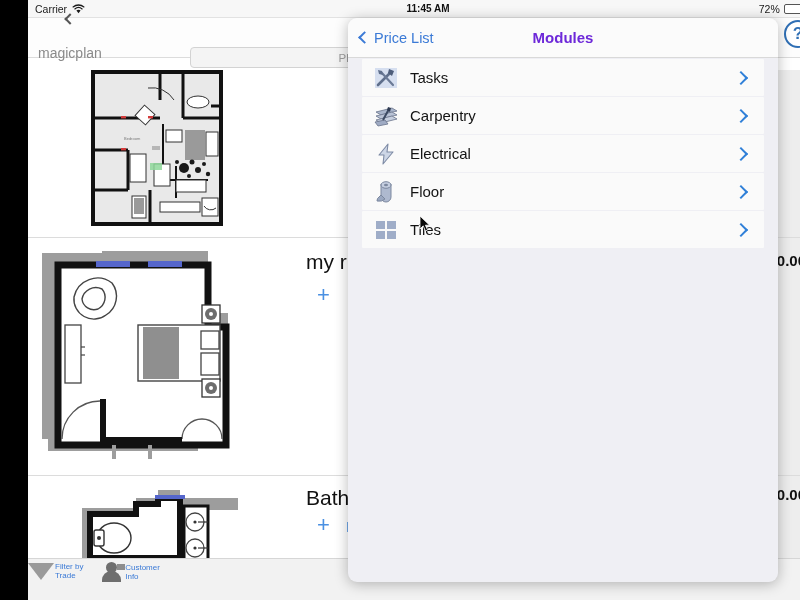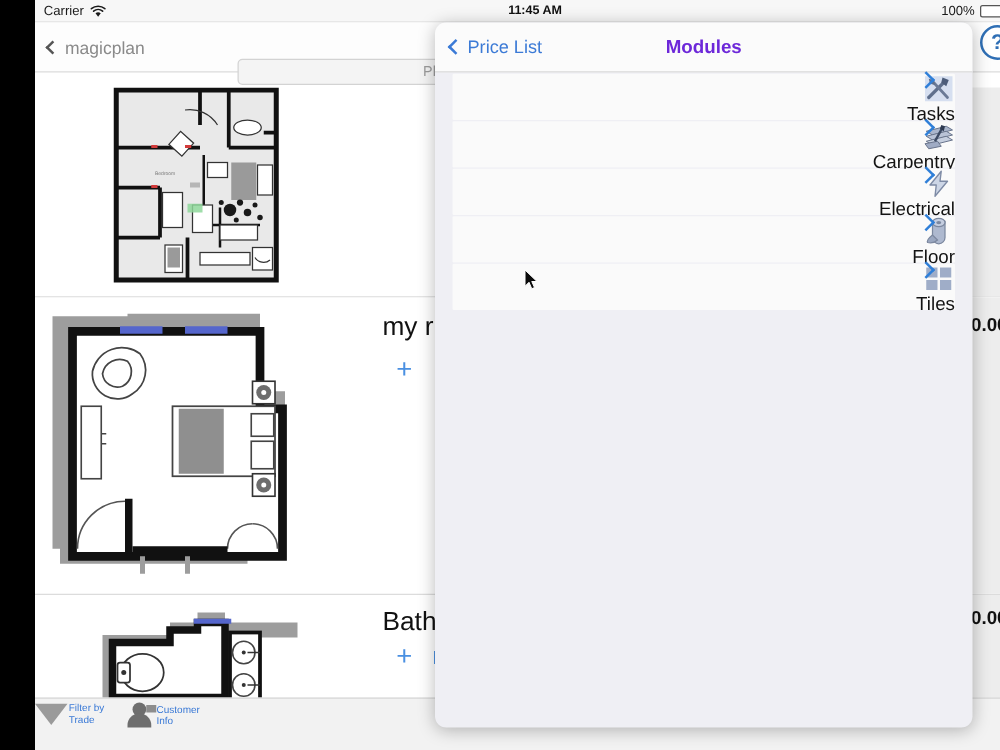--- a/index.html
+++ b/index.html
@@ -51,22 +51,22 @@
 
   
   #nav-bar {
     position: absolute; top: 18px; left: 0;
     width: 800px; height: 40px;
     background: #fdfdfd;
     border-bottom: 1px solid #dcdcdc;
     display: flex; align-items: center;
   }
   #back-magicplan {
-    display: flex; align-items: center; gap: 6px;
-    margin-left: 10px; color: #8a8a8a; font-size: 14px;
+    display: flex; align-items: center; gap: 22px;
+    margin-left: 10px; color: #8a8a8a; font-size: 14px; flex-direction: column;
   }
   .chev-left {
     display: inline-block; width: 8px; height: 8px;
     border-left: 2px solid #555; border-bottom: 2px solid #555;
     transform: rotate(45deg); position: relative; top: 0px;
   }
   #seg-plan {
     position: absolute; left: 162px; top: 47px;
     width: 320px; height: 21px;
     border: 1px solid #d3d3d3; border-radius: 4px;
@@ -175,23 +175,22 @@
   }
   #pop-title {
     position: absolute; left: 0; right: 0; text-align: center;
     font-size: 15px; font-weight: bold; color: #6d28d9;
   }
   #pop-list { padding-top: 1px; }
   .pop-row {
     height: 37px; margin: 0 14px 1px 14px;
     background: #fafafa;
     border-radius: 1px;
-    display: flex; align-items: flex-end;
+    display: flex; align-items: center;
     position: relative;
-    flex-direction: column;
   }
   .pop-row .icon-wrap {
     width: 26px; height: 26px; margin-left: 11px;
     display: flex; align-items: center; justify-content: center;
   }
   .pop-row .row-label {
     margin-left: 11px; font-size: 15px; color: #131313;
   }
   .chev-right-blue {
     position: absolute; right: 18px;
@@ -218,21 +217,21 @@
     <div id="status-left">
       <span>Carrier</span>
       <svg class="wifi-icon" width="13" height="10" viewBox="0 0 13 10">
         <path d="M6.5 9.3 L4.4 6.6 a3.4 3.4 0 0 1 4.2 0 Z" fill="#1a1a1a"></path>
         <path d="M2.9 4.9 a5.6 5.6 0 0 1 7.2 0" stroke="#1a1a1a" stroke-width="1.3" fill="none" stroke-linecap="round"></path>
         <path d="M1.1 2.9 a8.6 8.6 0 0 1 10.8 0" stroke="#1a1a1a" stroke-width="1.3" fill="none" stroke-linecap="round"></path>
       </svg>
     </div>
     <div id="status-center">11:45 AM</div>
     <div id="status-right">
-      <span>100%</span>
+      <span>72%</span>
       <span class="battery-shell">
         <span class="battery-fill" style="width:100%"></span>
       </span>
       <span class="bolt">⚡</span>
     </div>
   </div>
 
   <div id="nav-bar">
     <div id="back-magicplan">
       <span class="chev-left"></span>

